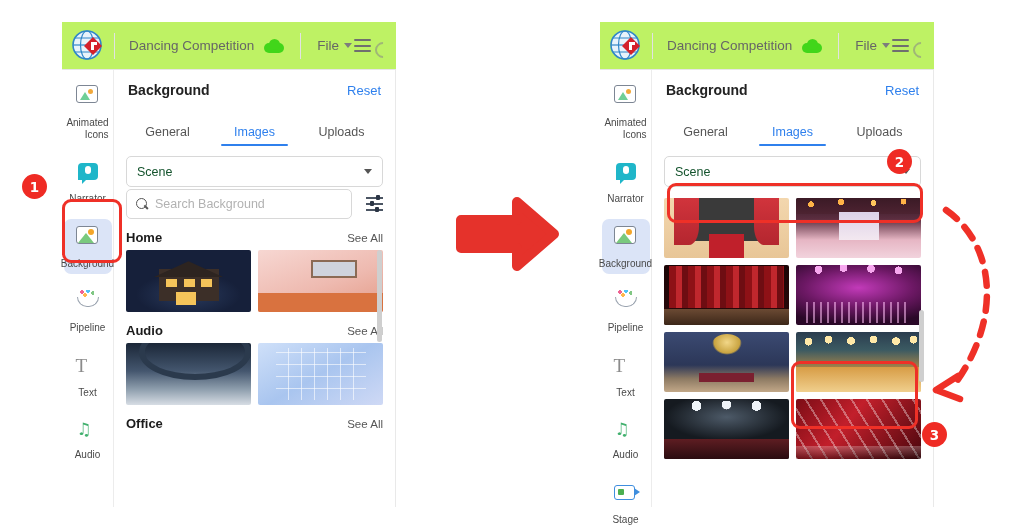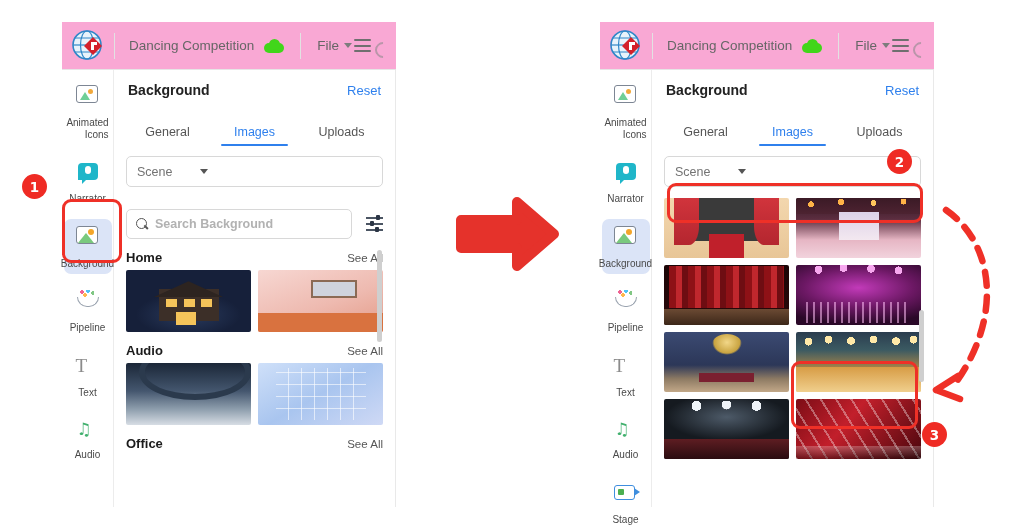--- a/index.html
+++ b/index.html
@@ -9,21 +9,21 @@
     font-family: "Liberation Sans", sans-serif;
     overflow: hidden;
   }
   #stage { position: relative; width: 1024px; height: 527px; background: #fff; }
 
   
   .app { position: absolute; background: #fff; }
 
   .topbar {
     position: absolute; left: 0; top: 0; right: 0; height: 48px;
-    background: #f9a8d4; border-bottom: 1px solid #e6e6e6;
+    background: #bef264; border-bottom: 1px solid #e6e6e6;
     display: flex; align-items: center; gap: 0;
   }
   .logo-wrap { width: 52px; display: flex; align-items: center; justify-content: center; }
   .logo { width: 34px; height: 34px; position: relative; }
   .vsep { width: 1px; height: 26px; background: #e2e2e2; }
   .doc-title {
     font-size: 13.5px; color: #666; padding: 0 10px 0 14px; white-space: nowrap;
   }
   .cloud-ico { width: 20px; height: 14px; position: relative; }
   .cloud-ico:before {
@@ -97,25 +97,25 @@
   .panel-reset { font-size: 13px; color: #2f80ed; }
   .tabs { display: flex; padding: 0 10px; margin-top: 10px; gap: 0; }
   .tab { flex: 1; text-align: center; font-size: 12.5px; color: #555; padding: 5px 0 7px; position: relative; margin-top: 12px; }
   .tab.active { color: #2f80ed; }
   .tab.active:after {
     content: ""; position: absolute; left: 12%; right: 12%; bottom: 0; height: 2.5px; background: #2f80ed; border-radius: 2px;
   }
   .panel-body { padding: 10px 12px 0; position: relative; }
   .select {
     width: 100%; height: 31px; border: 1px solid #d8d8d8; border-radius: 5px;
-    display: flex; align-items: center; padding: 0 10px; 
-    font-size: 12.5px; color: #737373; background: #fff; gap: 28px;
+    display: flex; align-items: center; padding: 0 10px; justify-content: space-between;
+    font-size: 12.5px; color: #14532d; background: #fff; gap: 28px;
   }
   .sel-chev { width: 0;height:0;border-left:4.5px solid transparent;border-right:4.5px solid transparent;border-top:5.5px solid #555; }
-  .search-row { display: flex; align-items: center; gap: 14px; margin-top: 22px; font-weight: bold; }
+  .search-row { display: flex; align-items: center; gap: 14px; margin-top: 2px; }
   .search-box {
     flex: 1; height: 30px; border: 1px solid #d8d8d8; border-radius: 5px;
     display: flex; align-items: center; padding: 0 9px; gap: 7px; background: #fff;
   }
   .mag { width: 12px; height: 12px; position: relative; flex: none; }
   .mag:before { content:""; position:absolute; left:0; top:0; width:9px;height:9px;border:1.6px solid #555;border-radius:50%; }
   .mag:after { content:""; position:absolute; right:0; bottom:0; width:5px;height:1.6px;background:#555;transform:rotate(45deg);transform-origin:right; }
   .search-val { font-size: 12.5px; color: #333; }
   .search-ph { font-size: 12.5px; color: #b2b2b2; }
   .filter-ico { width: 17px; height: 15px; position: relative; flex: none; }

